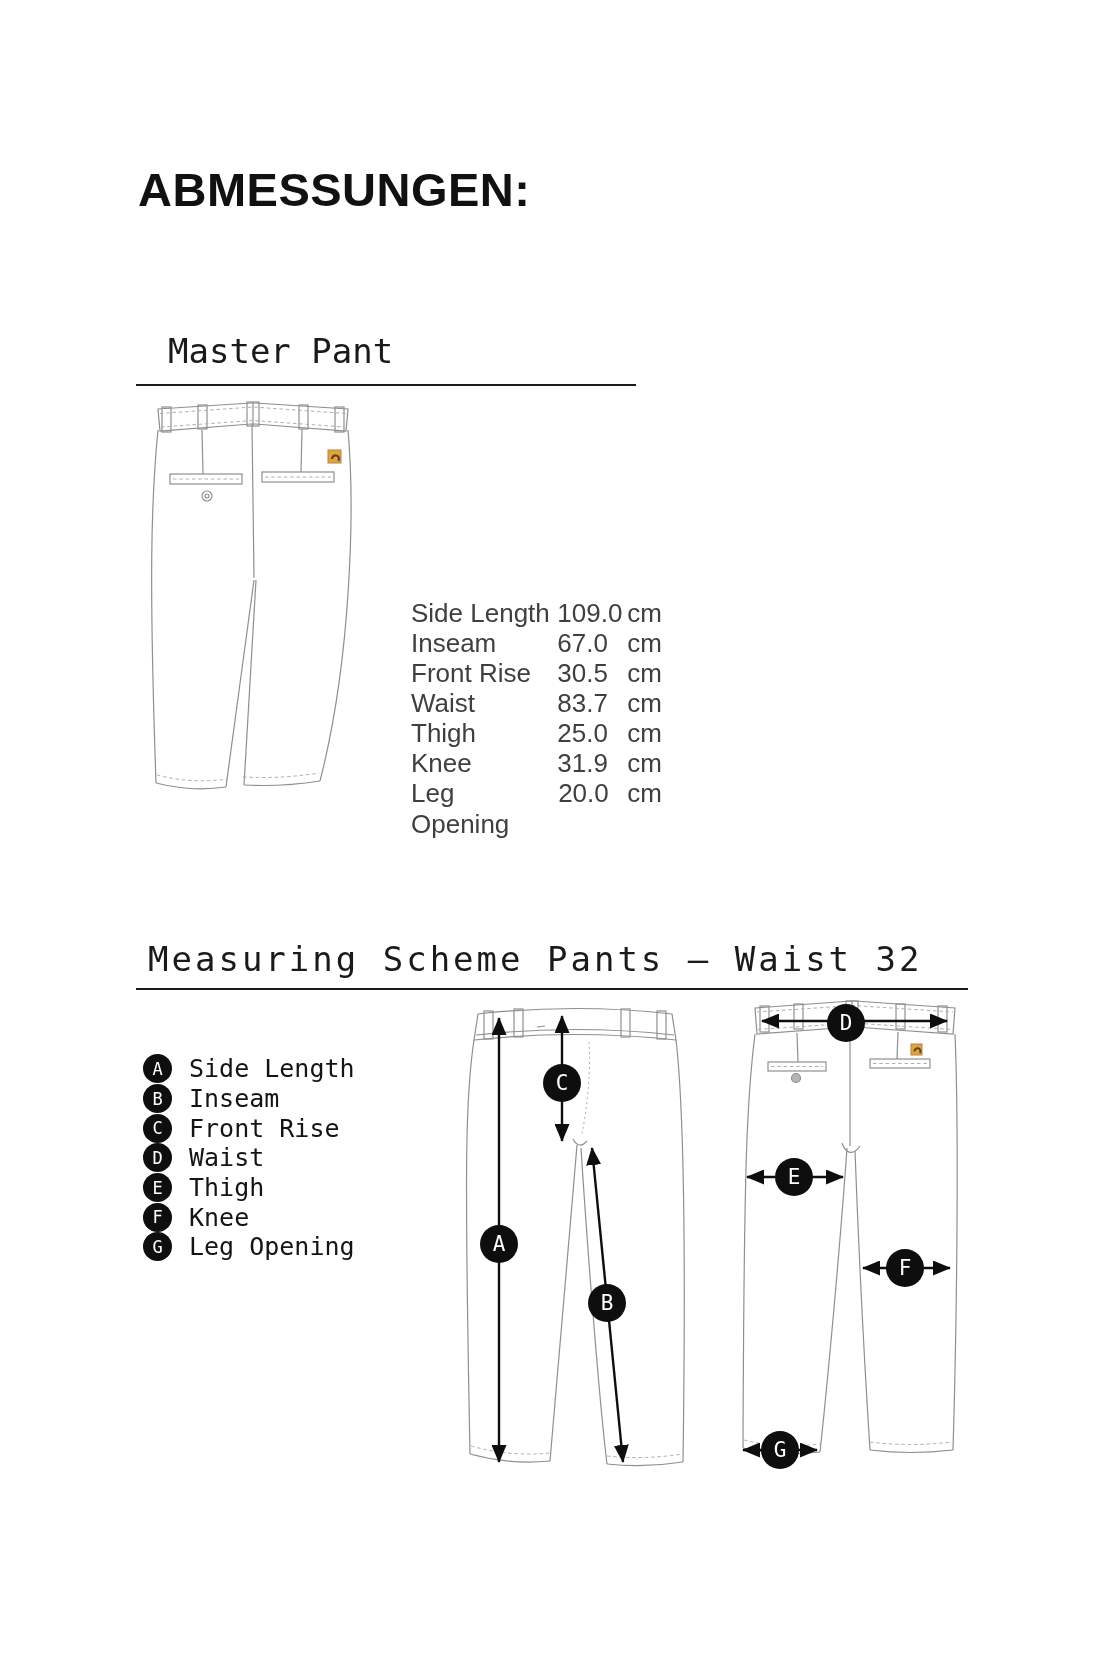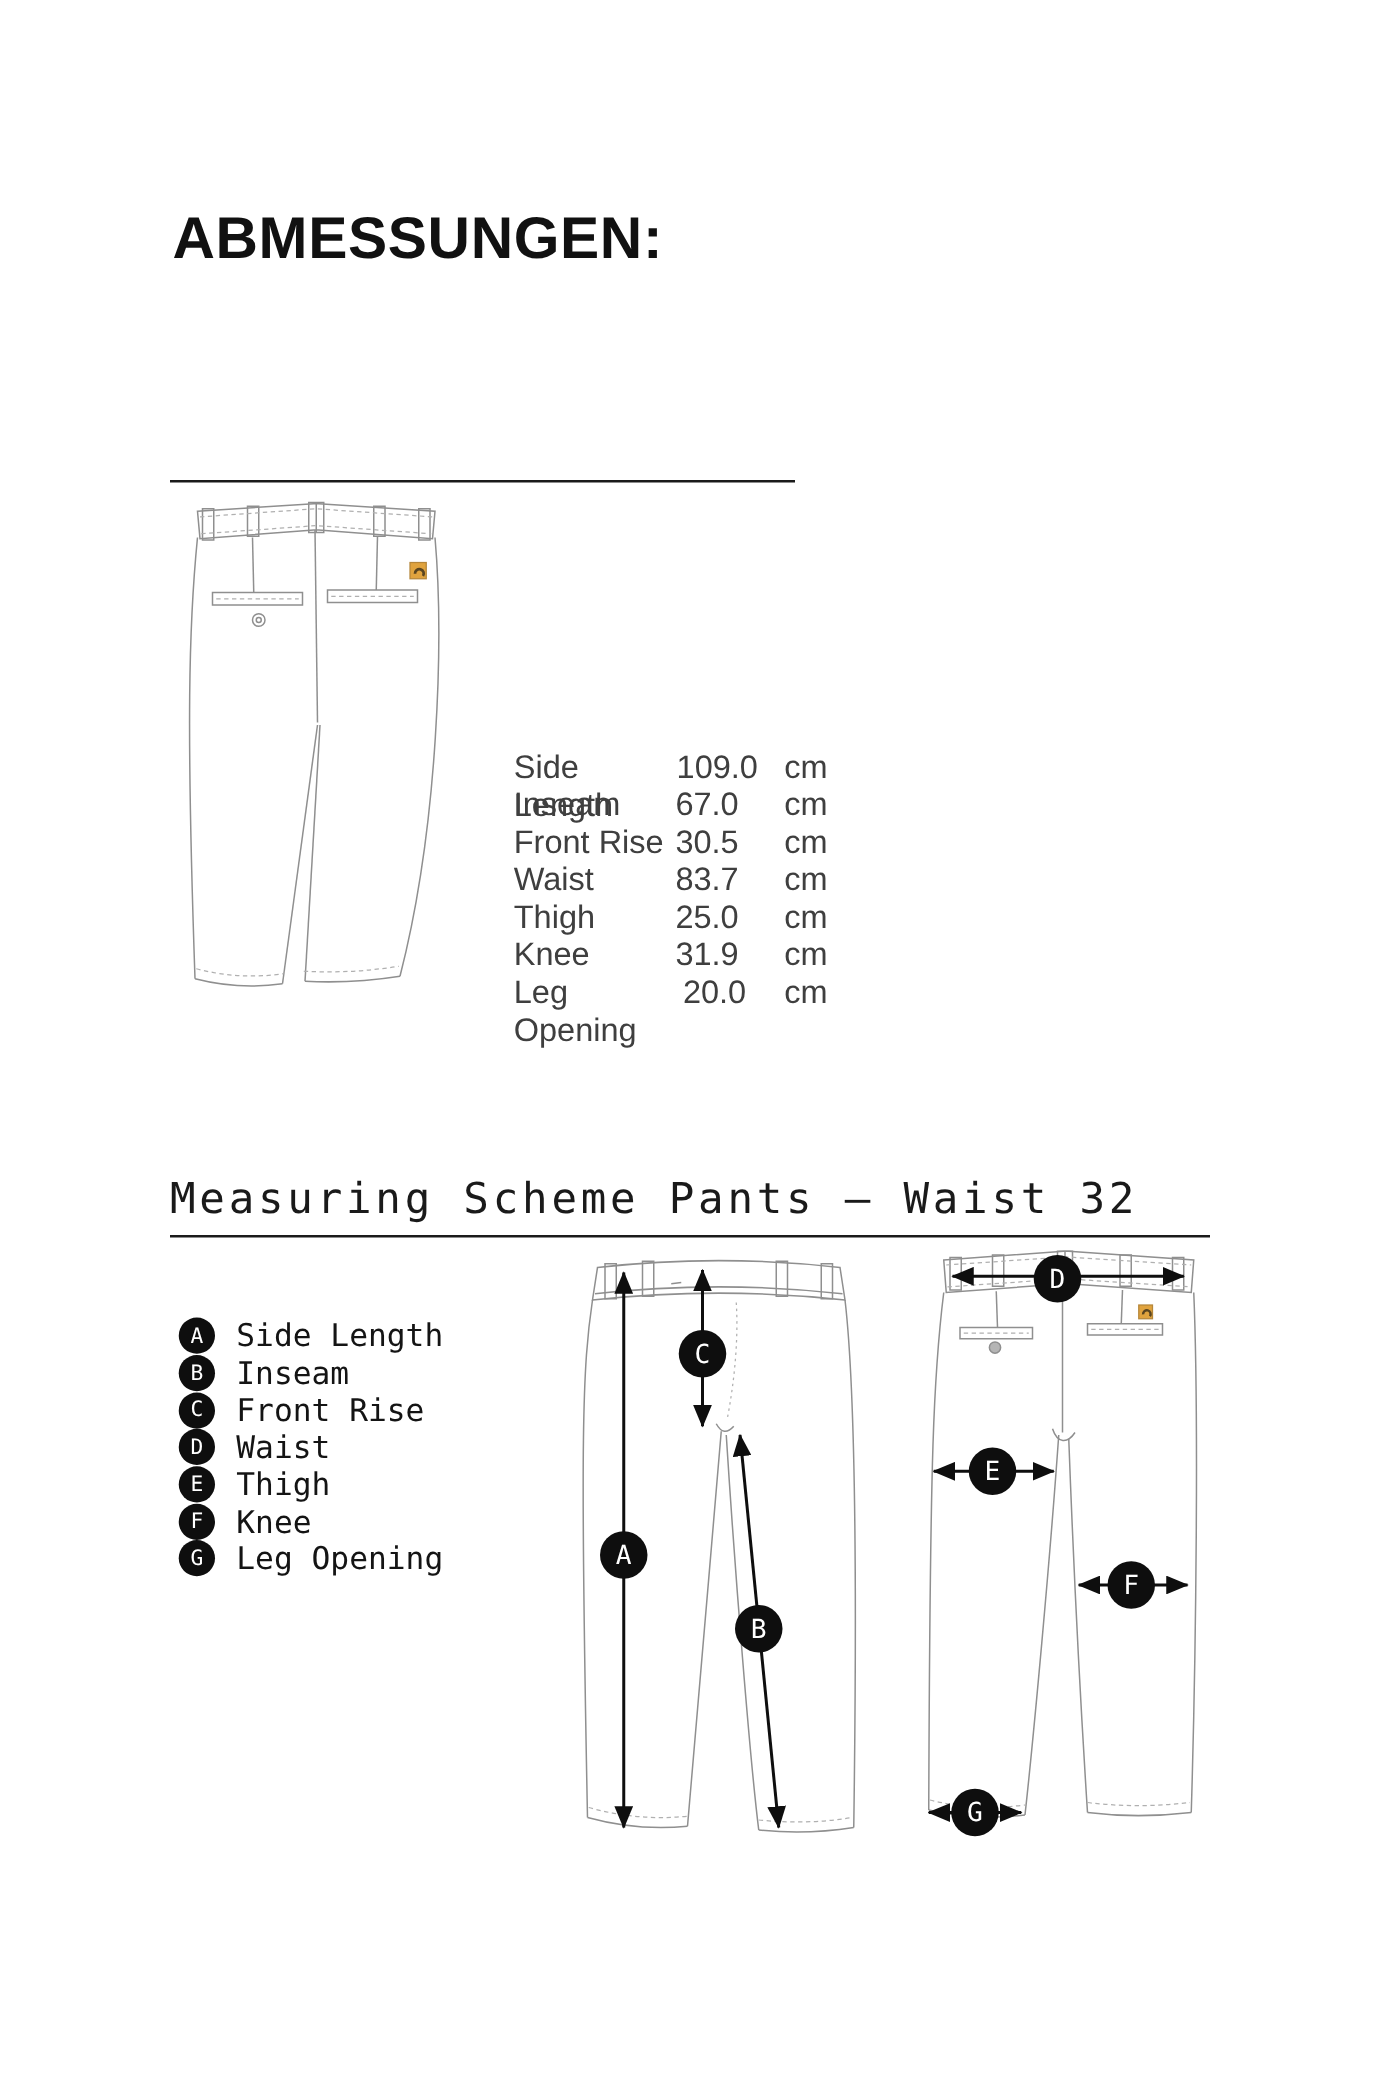--- a/index.html
+++ b/index.html
@@ -20,23 +20,23 @@
   .rule-product{left:136px;top:384px;width:500px;}
   .rule-scheme{left:136px;top:988px;width:832px;}
 
   .fit-details{left:411px;top:413px;font-size:25px;line-height:30px;font-weight:500;color:#141414;}
 
   .measure-table{left:411px;top:598px;width:251px;
     font-family:"Liberation Sans",sans-serif;font-size:26px;color:#3f3f3f;}
   .m-row{display:flex;align-items:baseline;height:30px;}
   .m-label{flex:1 1 auto;}
   .m-value{display:inline-block;width:66px;text-align:left;}
-  .m-unit{margin-left:21px;}
-
-  .scheme-heading{left:136px;top:939px;font-size:34px;letter-spacing:3px;white-space:nowrap;}
+  .m-unit{margin-left:4px;}
+
+  .scheme-heading{left:148px;top:939px;font-size:34px;letter-spacing:3px;white-space:nowrap;}
 
   .legend{left:143px;top:1054px;}
   .legend-item{display:flex;align-items:center;height:29.7px;}
   .legend-badge{
     width:29px;height:29px;border-radius:50%;background:#0e0e0e;color:#fff;
     display:flex;align-items:center;justify-content:center;
     font-size:17px;flex:0 0 auto;
   }
   .legend-label{margin-left:17px;font-size:25px;color:#141414;white-space:nowrap;}
 
@@ -48,20 +48,21 @@
   .badge-text{fill:#ffffff;font-family:"DejaVu Sans Mono",monospace;font-size:21px;
     text-anchor:middle;dominant-baseline:central;}
 </style>
 </head>
 <body>
 
 <div class="canvas">
 
   <div class="abs page-title">ABMESSUNGEN:</div>
 
+  <div class="abs product-name">Master Pant</div>
   <div class="abs rule rule-product"></div>
 
   <svg class="abs" style="left:148px;top:400px;" width="210" height="390" viewBox="0 0 210 390">
     <g class="draw">
       <path d="M10,9 L103,3 L107,3 L200,9 L198,31 L107,24 L103,24 L12,31 Z"></path>
       <rect x="14" y="7" width="9" height="25"></rect>
       <rect x="50" y="5" width="9" height="24"></rect>
       <rect x="99" y="2" width="12" height="24"></rect>
       <line x1="105" y1="2" x2="105" y2="26"></line>
       <rect x="151" y="5" width="9" height="24"></rect>

